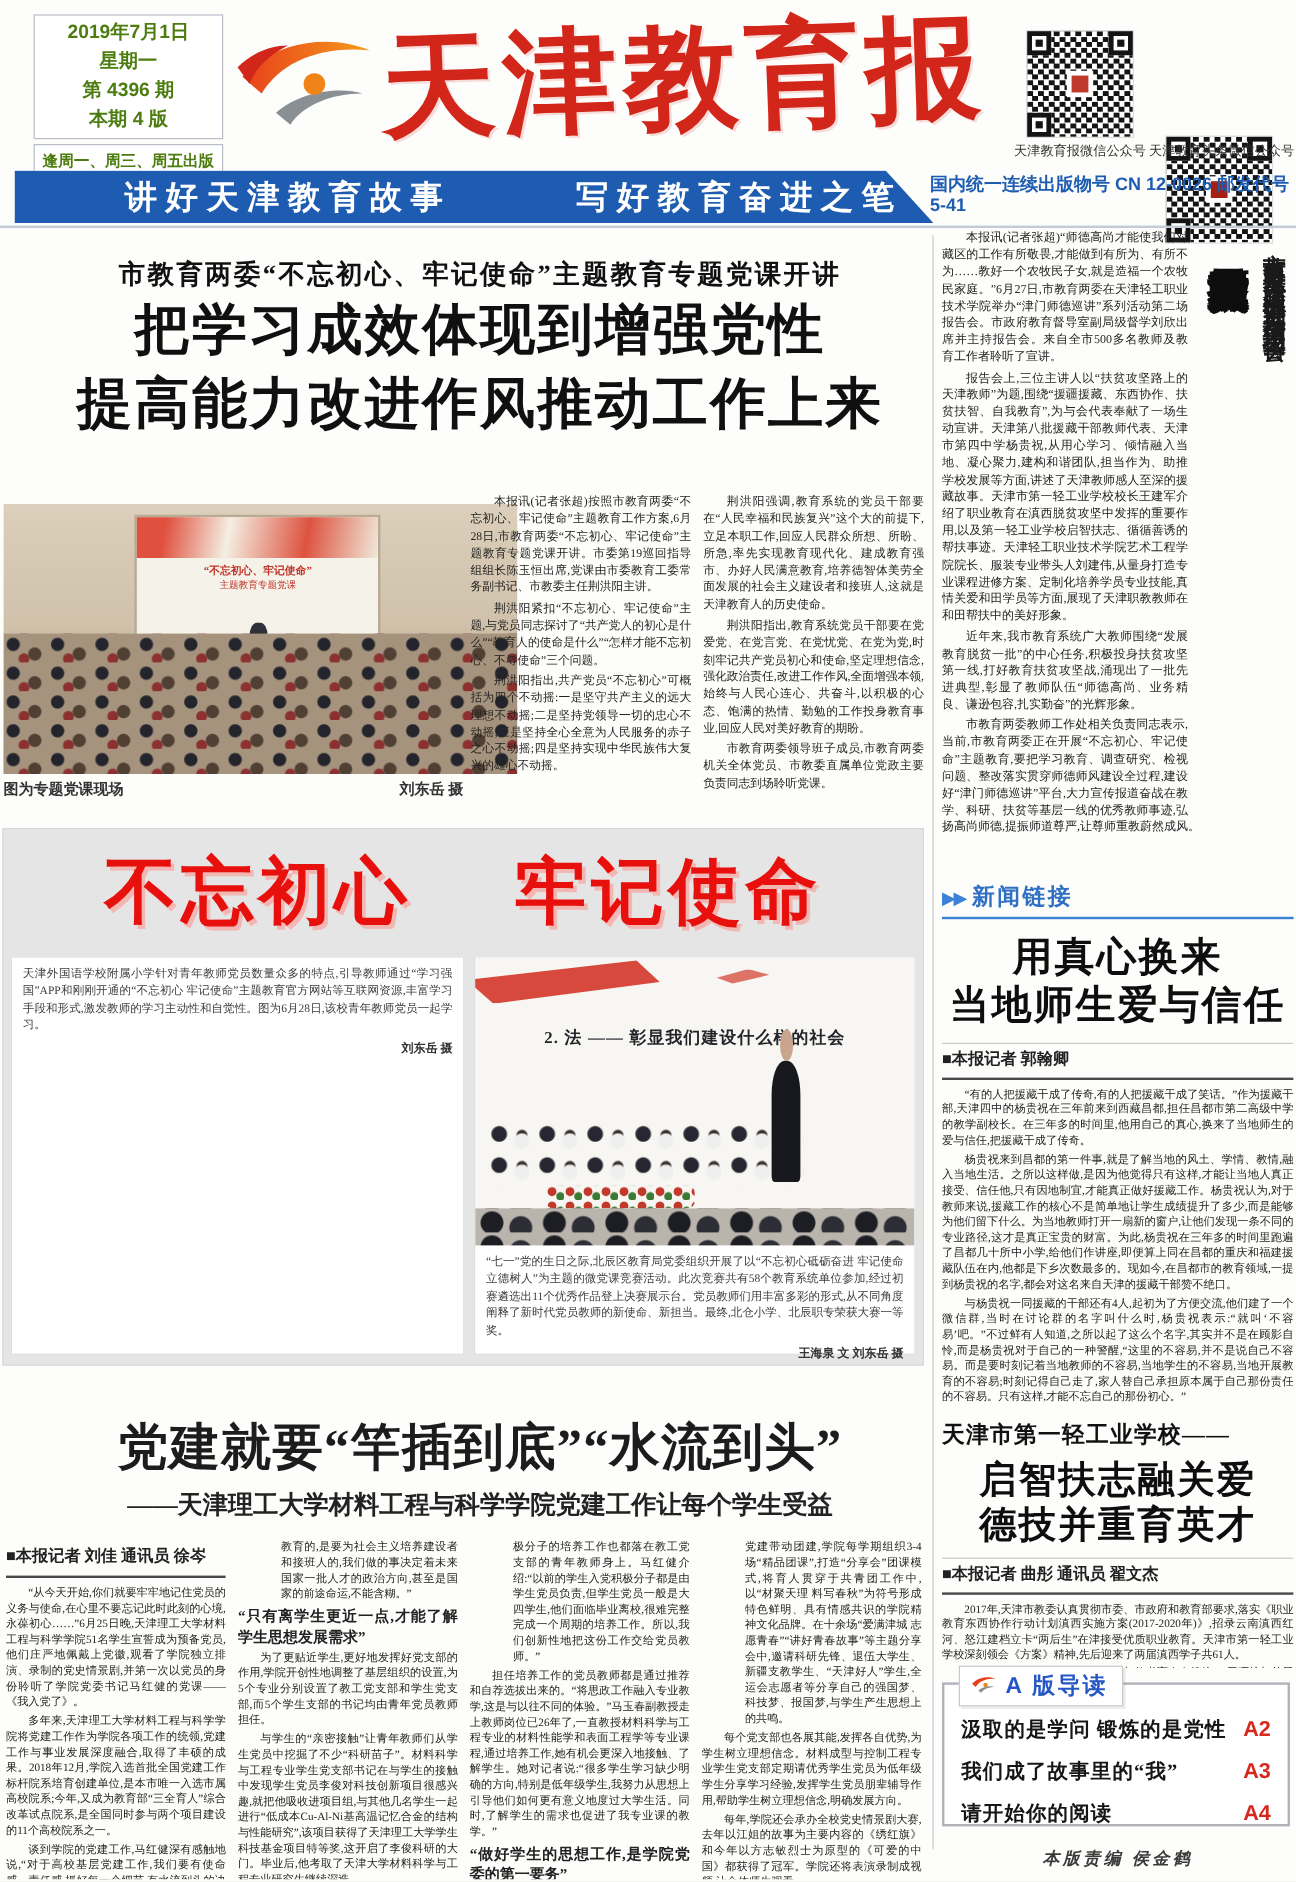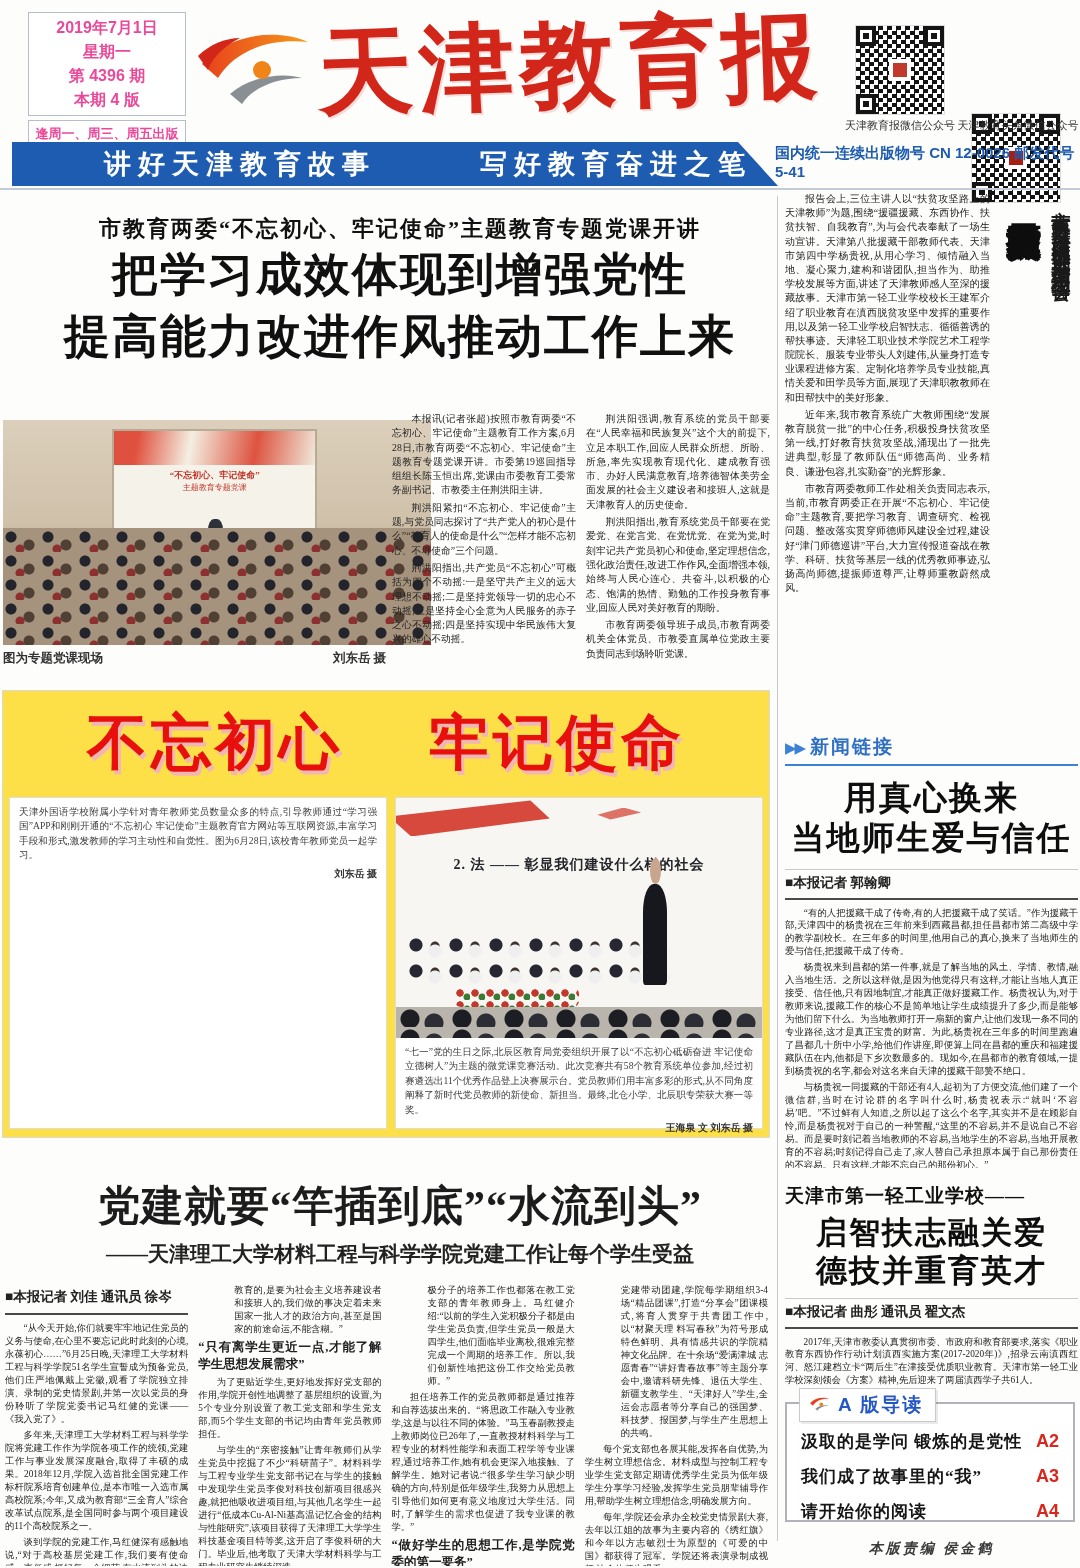--- a/index.html
+++ b/index.html
@@ -3,21 +3,21 @@
 <meta charset="utf-8">
 <style>
   html,body{margin:0;padding:0;background:#e9e9e9;}
   .page{position:relative;width:1080px;height:1568px;margin:0 auto;background:#fdfdfb;
         font-family:"Liberation Serif","DejaVu Serif",serif;color:#1c1c1c;overflow:hidden;}
   .abs{position:absolute;}
   .ctr{text-align:center;}
   .just p{margin:0 0 3px 0;text-align:justify;text-indent:2em;}
 
   
-  .info-box{border:1px solid #b7bec8;color:#ec4899;background:#fff;
+  .info-box{border:1px solid #b7bec8;color:#4d7c0f;background:#fff;
             display:flex;flex-direction:column;justify-content:center;align-items:center;}
   .info-box .l{font-weight:bold;font-size:16px;line-height:24px;font-family:"Liberation Sans",sans-serif;}
   .info-box2{font-weight:bold;font-size:13px;font-family:"Liberation Sans",sans-serif;}
   .masthead{font-weight:900;color:#d2261a;font-size:95px;line-height:1.3;letter-spacing:6px;
             transform:rotate(-2deg);white-space:nowrap;text-shadow:2px 2px 0 rgba(210,38,26,.15);}
   .qr{width:88px;height:88px;position:relative;background:repeating-conic-gradient(#141414 0% 25%,#ffffff 0% 50%);
       background-size:9px 9px;outline:1px solid #ddd;}
   .qr .f{position:absolute;width:20px;height:20px;border:4px solid #141414;background:#fff;box-sizing:border-box;}
   .qr .f::after{content:"";position:absolute;inset:3px;background:#141414;}
   .qr .f1{left:0;top:0}.qr .f2{right:0;top:0}.qr .f3{left:0;bottom:0}
@@ -84,21 +84,21 @@
   .p3-flowers{position:absolute;left:16%;bottom:13%;width:34%;height:8%;
               background-image:radial-gradient(circle at 5px 5px,#c0392b 3.4px,rgba(0,0,0,0) 4px),
               radial-gradient(circle at 12px 9px,#3d7a33 3px,rgba(0,0,0,0) 4px);
               background-size:15px 12px;border-radius:6px;}
   .p3-crowd{position:absolute;left:0;bottom:0;width:100%;height:13%;
             background-image:radial-gradient(circle at 14px 12px,#1d1e24 9px,rgba(0,0,0,0) 10px),
             radial-gradient(circle at 38px 16px,#2c2d35 9px,rgba(0,0,0,0) 10px);
             background-size:52px 20px;background-color:#b9b4ac;}
 
   
-  .feature{border:1px solid #d8d8d8;background:#fde047;}
+  .feature{border:1px solid #d8d8d8;background:#e5e5e5;}
   .feat-banner{display:flex;justify-content:center;gap:86px;margin-top:12px;}
   .feat-banner span{font-size:60px;font-weight:900;color:#e8100c;letter-spacing:4px;
                     text-shadow:3px 4px 0 #f3b7b3;white-space:nowrap;}
   .ph-group{position:absolute;border:1px solid #ddd;background:#fff;box-sizing:border-box;}
   .ph-cap{padding:7px 9px 4px 9px;font-size:9.6px;line-height:1.5;color:#3c3c3c;text-align:justify;}
   .ph-credit{text-align:right;font-weight:bold;font-size:10px;color:#333;padding:0 9px 5px 0;}
 
   
   .party-h{font-size:42px;font-weight:900;letter-spacing:1px;white-space:nowrap;}
   .party-sub{font-size:21px;font-weight:bold;color:#222;}
@@ -278,20 +278,21 @@
     </div>
   </div>
 
   <div class="abs vrule" style="left:777px;top:196px;width:1px;height:1345px;"></div>
 
   <div class="abs rc-body" style="left:785px;top:192px;width:293px;height:534px;">
     <div class="vertical-head">
       <div class="v-kicker">市教育两委举办『津门师德巡讲』系列活动第二场报告会</div>
       <div class="v-title">点赞扶贫攻坚路上的天津教师</div>
     </div>
+    <p>本报讯(记者张超)“师德高尚才能使我们对藏区的工作有所敬畏,才能做到有所为、有所不为……教好一个农牧民子女,就是造福一个农牧民家庭。”6月27日,市教育两委在天津轻工职业技术学院举办“津门师德巡讲”系列活动第二场报告会。市政府教育督导室副局级督学刘欣出席并主持报告会。来自全市500多名教师及教育工作者聆听了宣讲。</p>
     <p>报告会上,三位主讲人以“扶贫攻坚路上的天津教师”为题,围绕“援疆援藏、东西协作、扶贫扶智、自我教育”,为与会代表奉献了一场生动宣讲。天津第八批援藏干部教师代表、天津市第四中学杨贵祝,从用心学习、倾情融入当地、凝心聚力,建构和谐团队,担当作为、助推学校发展等方面,讲述了天津教师感人至深的援藏故事。天津市第一轻工业学校校长王建军介绍了职业教育在滇西脱贫攻坚中发挥的重要作用,以及第一轻工业学校启智扶志、循循善诱的帮扶事迹。天津轻工职业技术学院艺术工程学院院长、服装专业带头人刘建伟,从量身打造专业课程进修方案、定制化培养学员专业技能,真情关爱和田学员等方面,展现了天津职教教师在和田帮扶中的美好形象。</p>
     <p>近年来,我市教育系统广大教师围绕“发展教育脱贫一批”的中心任务,积极投身扶贫攻坚第一线,打好教育扶贫攻坚战,涌现出了一批先进典型,彰显了教师队伍“师德高尚、业务精良、谦逊包容,扎实勤奋”的光辉形象。</p>
     <p>市教育两委教师工作处相关负责同志表示,当前,市教育两委正在开展“不忘初心、牢记使命”主题教育,要把学习教育、调查研究、检视问题、整改落实贯穿师德师风建设全过程,建设好“津门师德巡讲”平台,大力宣传报道奋战在教学、科研、扶贫等基层一线的优秀教师事迹,弘扬高尚师德,提振师道尊严,让尊师重教蔚然成风。</p>
   </div>
 
   <div class="abs newslink" style="left:785px;top:734px;width:293px;">
     <span class="arrows">▶▶</span><span class="lbl">新闻链接</span>
   </div>
 
   <div class="abs" style="left:785px;top:770px;width:293px;height:398px;overflow:hidden;">

